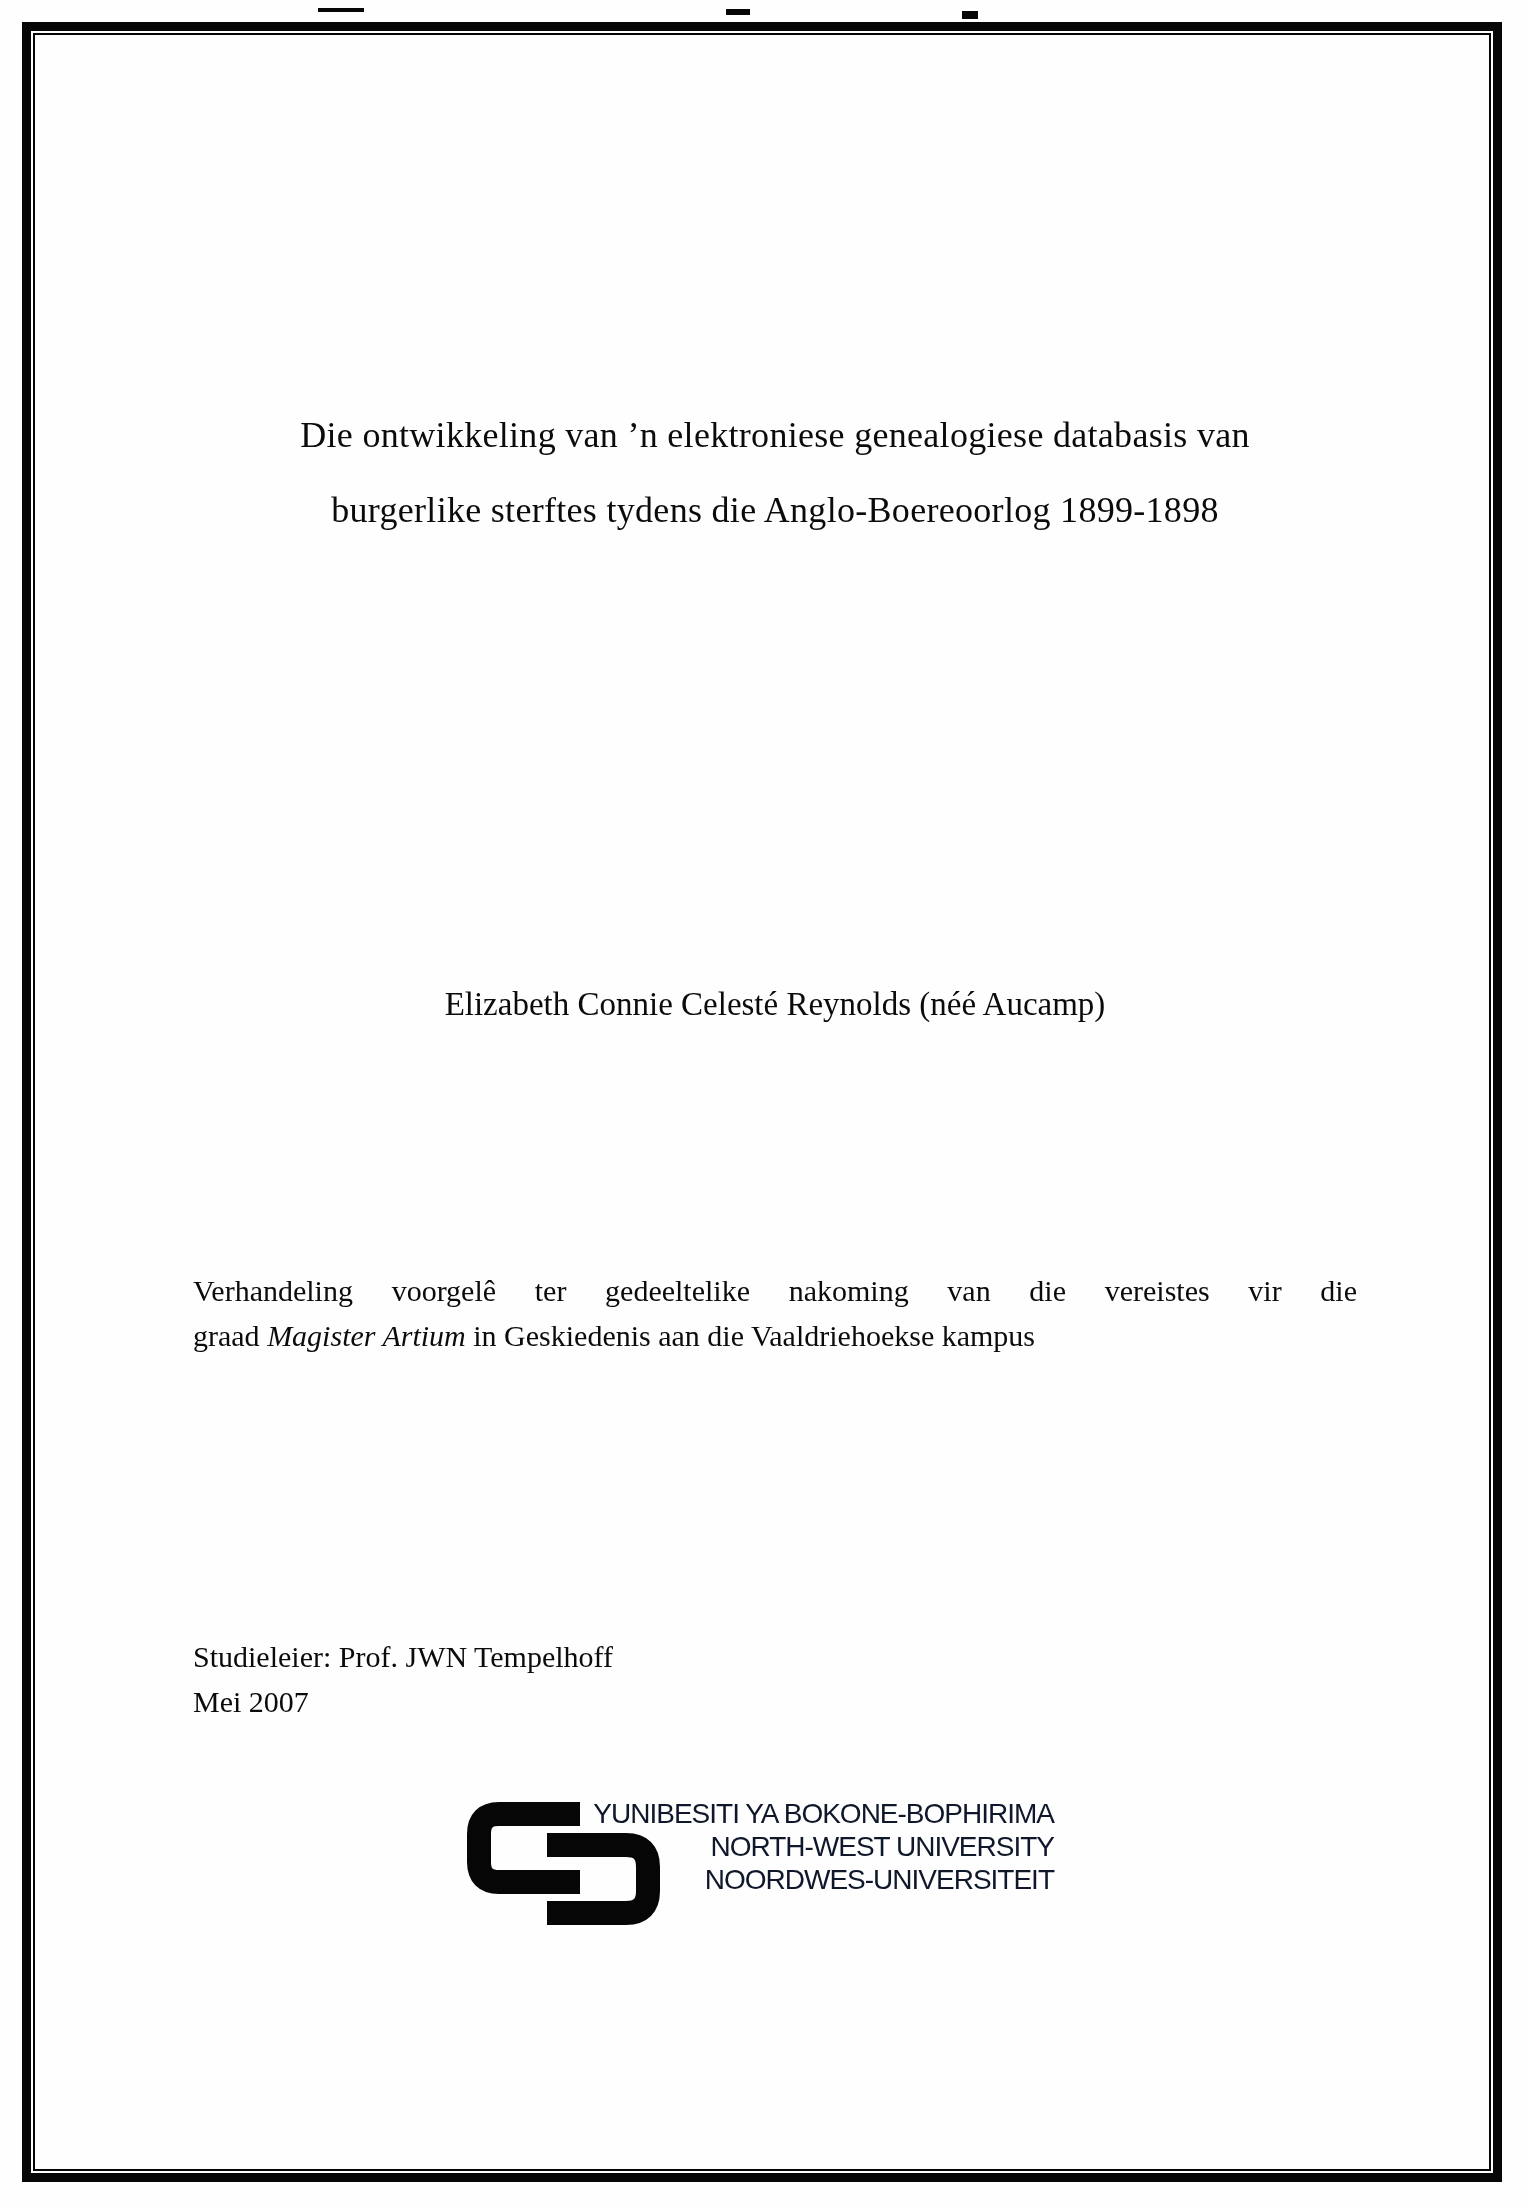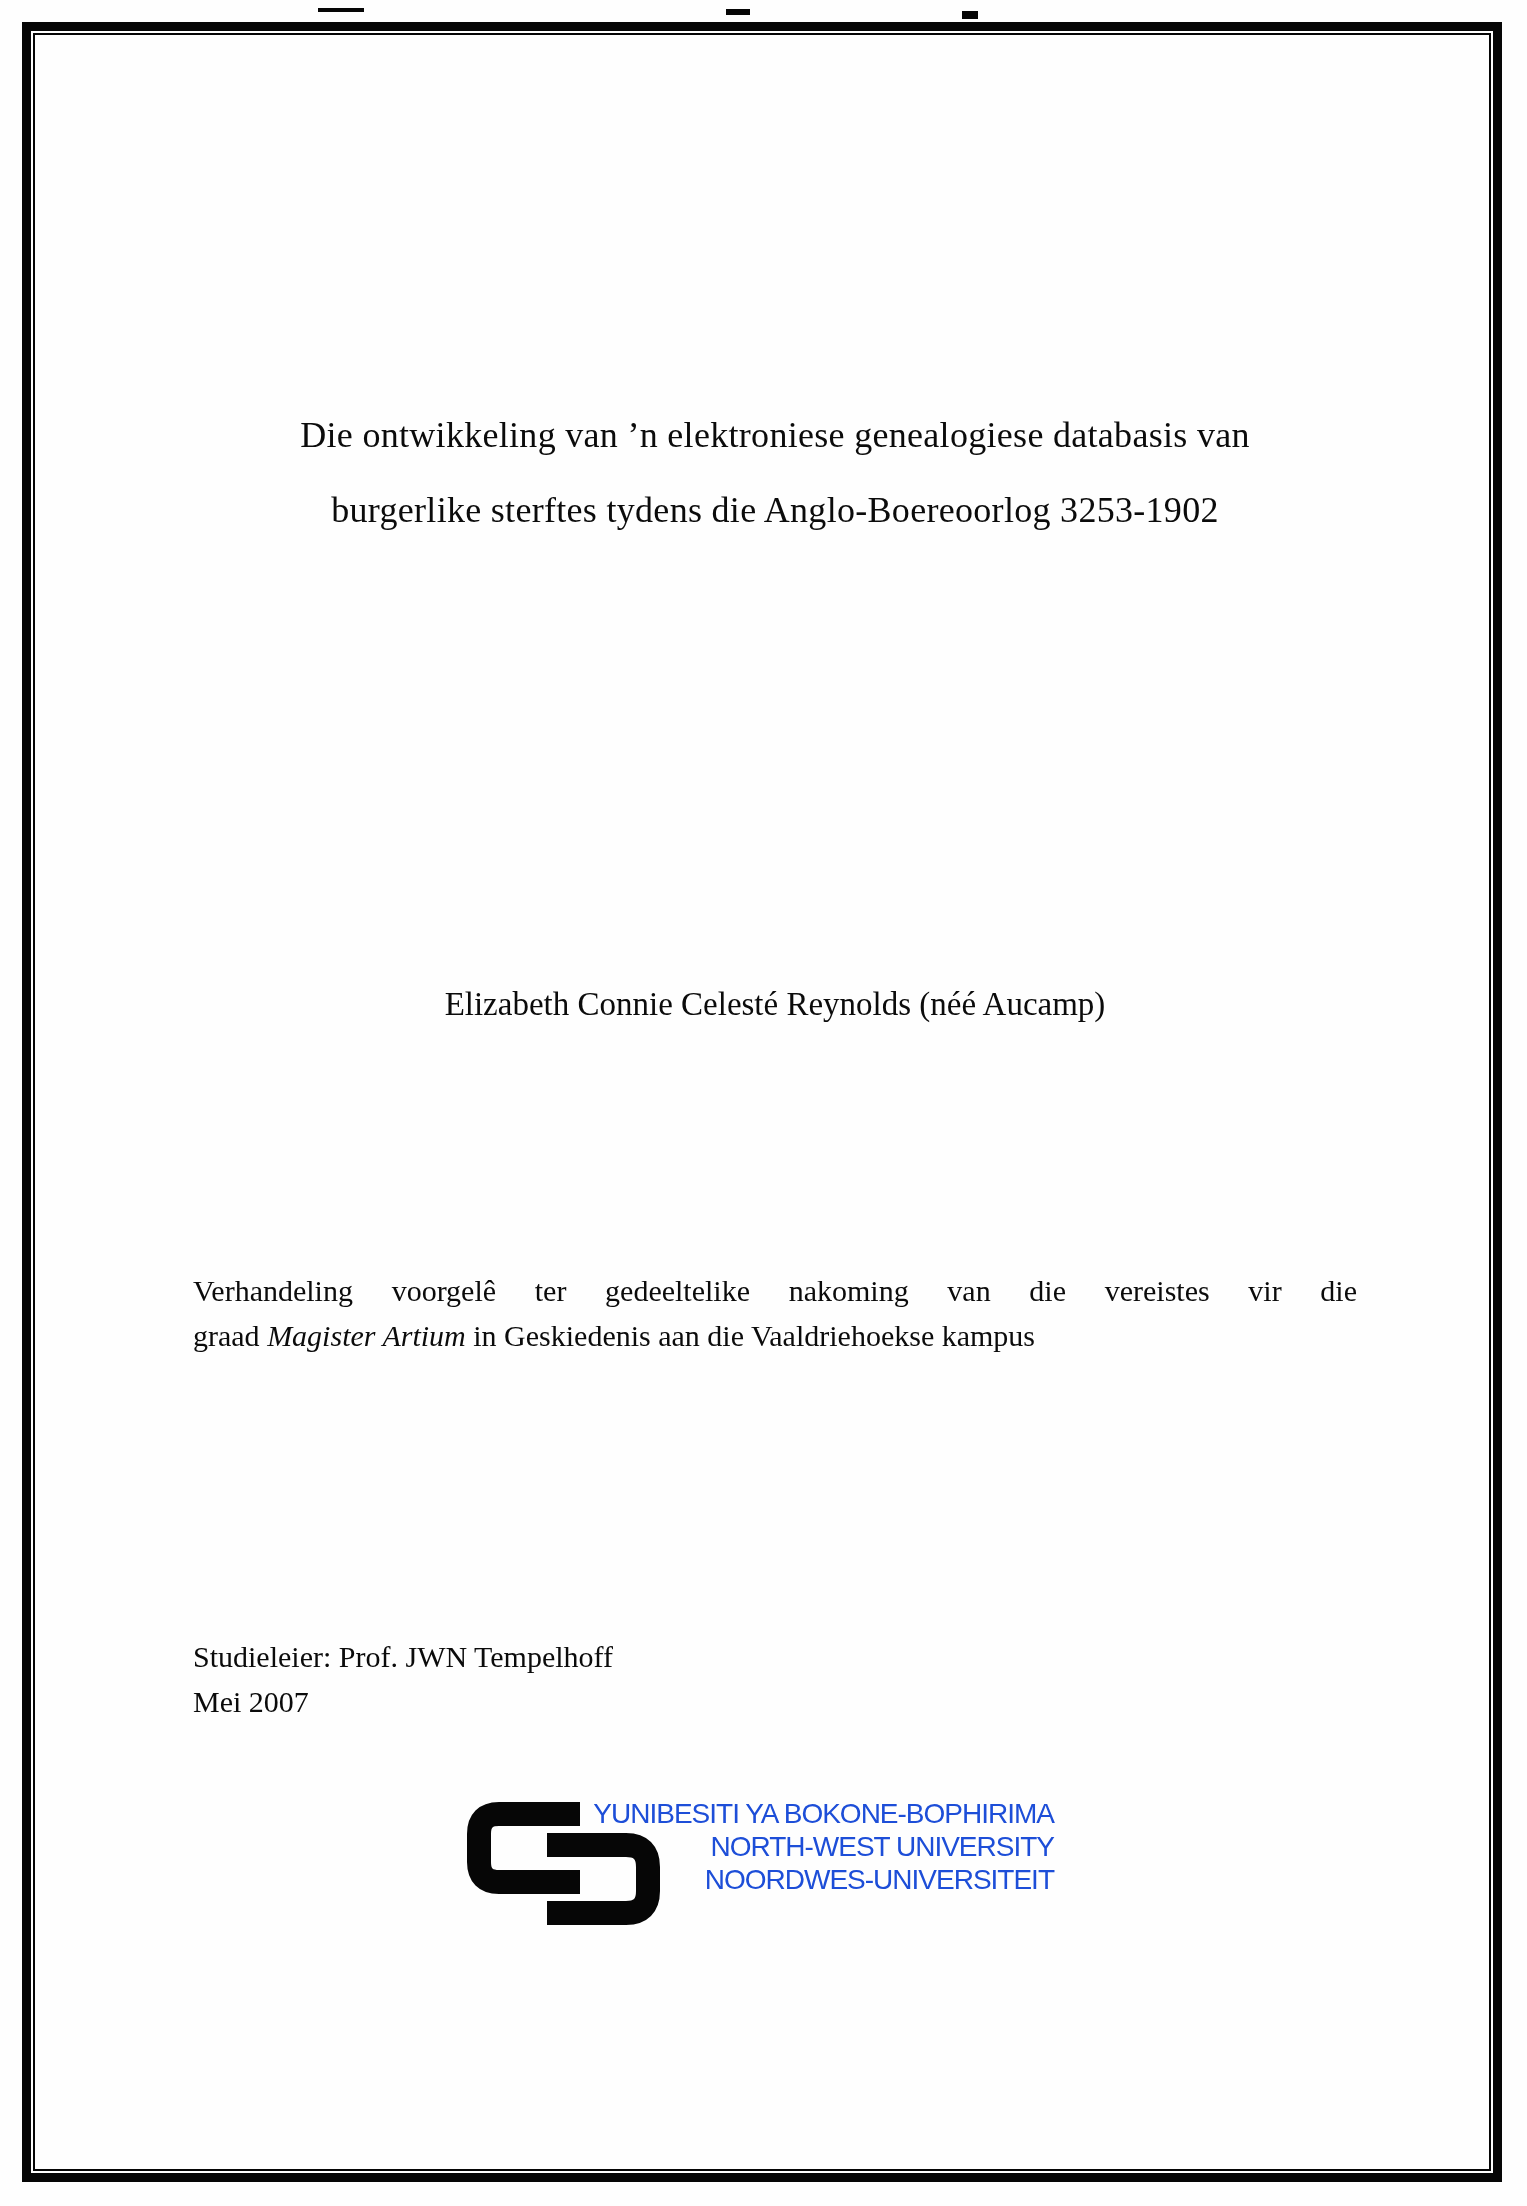--- a/index.html
+++ b/index.html
@@ -53,39 +53,39 @@
   }
   .logo-mark {
     position: absolute; left: 274px; top: 1802px;
     width: 193px; height: 123px;
   }
   .logo-text {
     position: absolute; left: 393px; top: 1797px; width: 468px;
     text-align: right;
     font-family: "Liberation Sans", sans-serif;
     font-size: 28px; line-height: 33px; letter-spacing: -1px;
-    color: #1d4ed8; white-space: nowrap;
+    color: #0f172a; white-space: nowrap;
   }
 </style>
 </head>
 <body>
 
 <div class="frame-outer">
   <div class="frame-inner"></div>
 </div>
 
 <div class="speck" style="left:318px; top:8px; width:46px; height:4px;"></div>
 <div class="speck" style="left:726px; top:9px; width:24px; height:6px;"></div>
 <div class="speck" style="left:962px; top:11px; width:16px; height:8px;"></div>
 
 <div class="content">
 
   <h1 class="title">
     <span class="title-line">Die ontwikkeling van ’n elektroniese genealogiese databasis van</span>
-    <span class="title-line">burgerlike sterftes tydens die Anglo-Boereoorlog 3253-1902</span>
+    <span class="title-line">burgerlike sterftes tydens die Anglo-Boereoorlog 1899-1898</span>
   </h1>
 
 
   <div class="author">Elizabeth Connie Celesté Reynolds (néé Aucamp)</div>
 
   <div class="statement">
     <div class="st-justify">Verhandeling voorgelê ter gedeeltelike nakoming van die vereistes vir die</div>
     <div><span>graad </span><i>Magister Artium</i><span> in Geskiedenis aan die Vaaldriehoekse kampus</span></div>
   </div>
 

